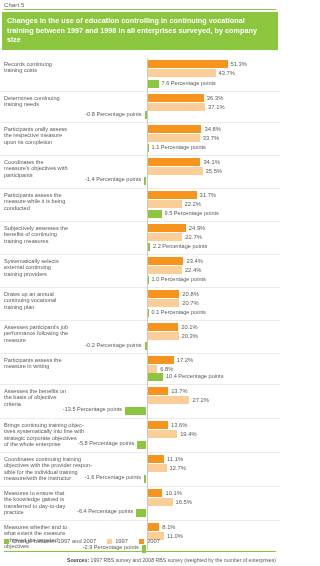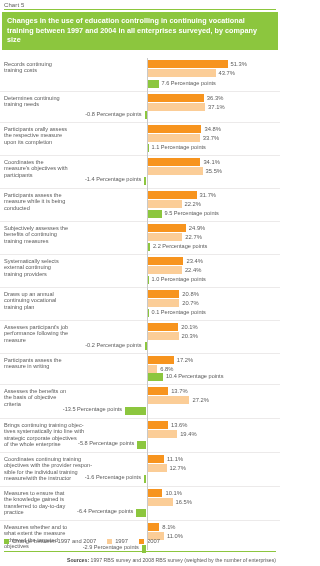--- a/index.html
+++ b/index.html
@@ -147,21 +147,21 @@
     white-space: nowrap;
   }
   .sources b { color: #3f3f3f; }
 </style>
 </head>
 <body>
 
 <div class="chart-number">Chart 5</div>
 <div class="number-rule"></div>
 
-<div class="title-banner">Changes in the use of education controlling in continuing vocational training between 1997 and 2004 in all enterprises surveyed, by company size</div>
+<div class="title-banner">Changes in the use of education controlling in continuing vocational training between 1997 and 1998 in all enterprises surveyed, by company size</div>
 
 <div class="plot">
   <div class="axis-line"></div>
   <div id="rows-container">
       <div class="row" style="height: 34px;">
         <div class="row-label">Records continuing<br>training costs</div>
         <div class="bars">
           <div class="bar b2007" style="left: 146.5px; top: 2px; width: 81.054px;"></div>
           <div class="bar-value pos" style="left: 230.554px; top: 2px;">51.3%</div>
           <div class="bar b1997" style="left: 146.5px; top: 11px; width: 69.046px;"></div>

